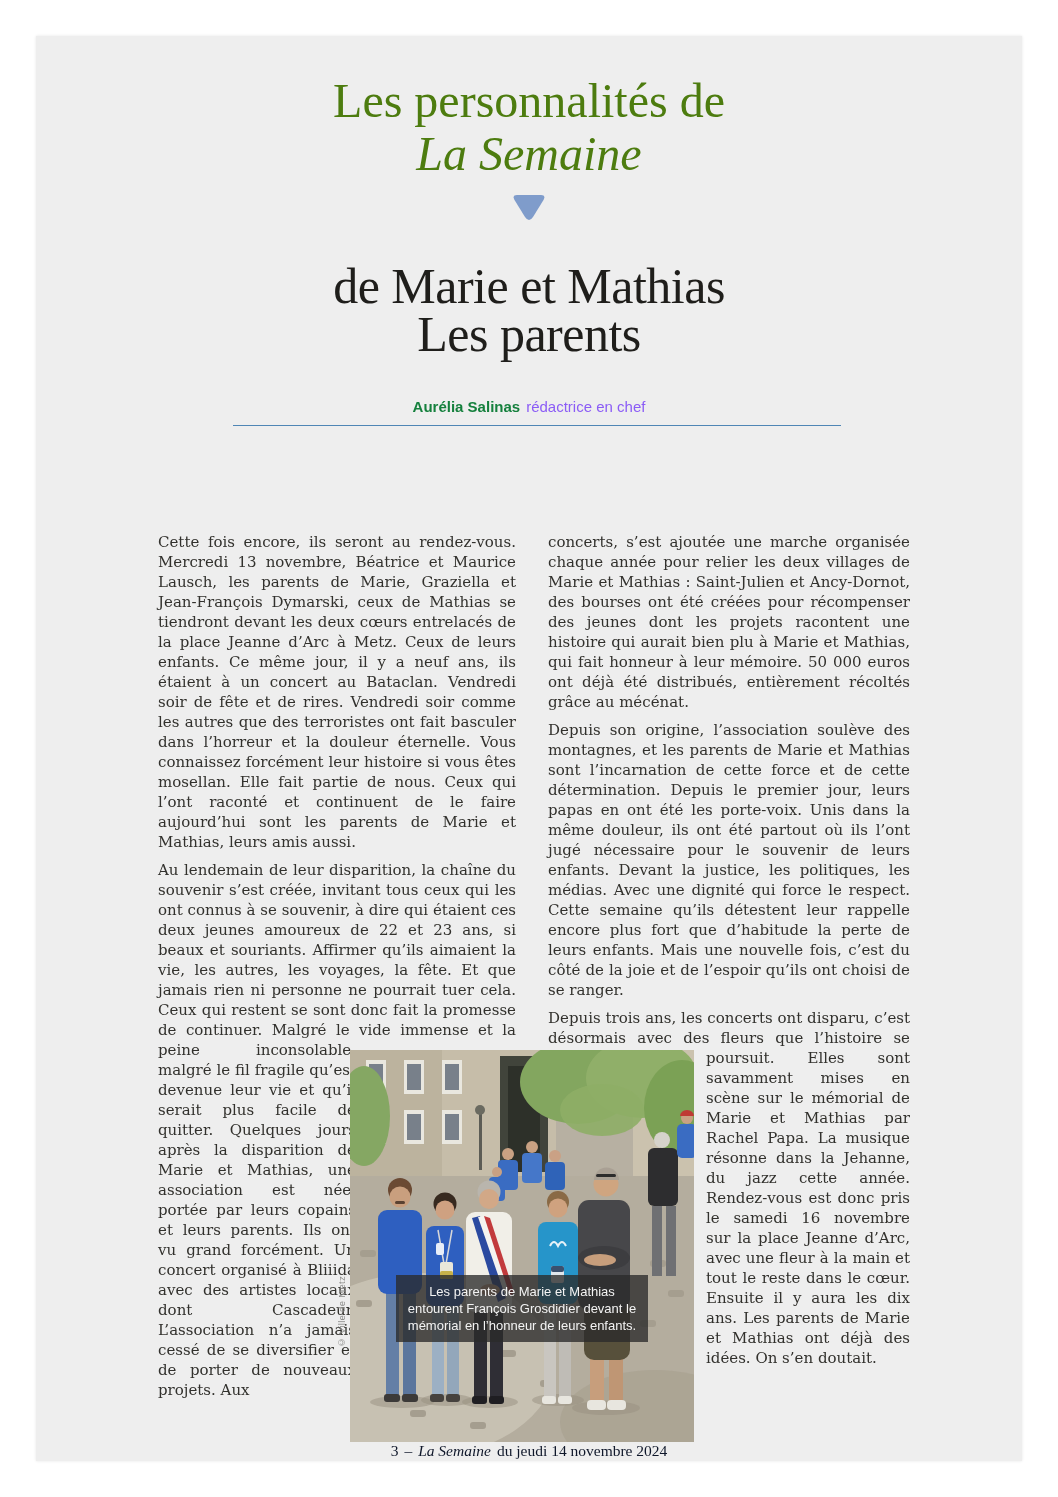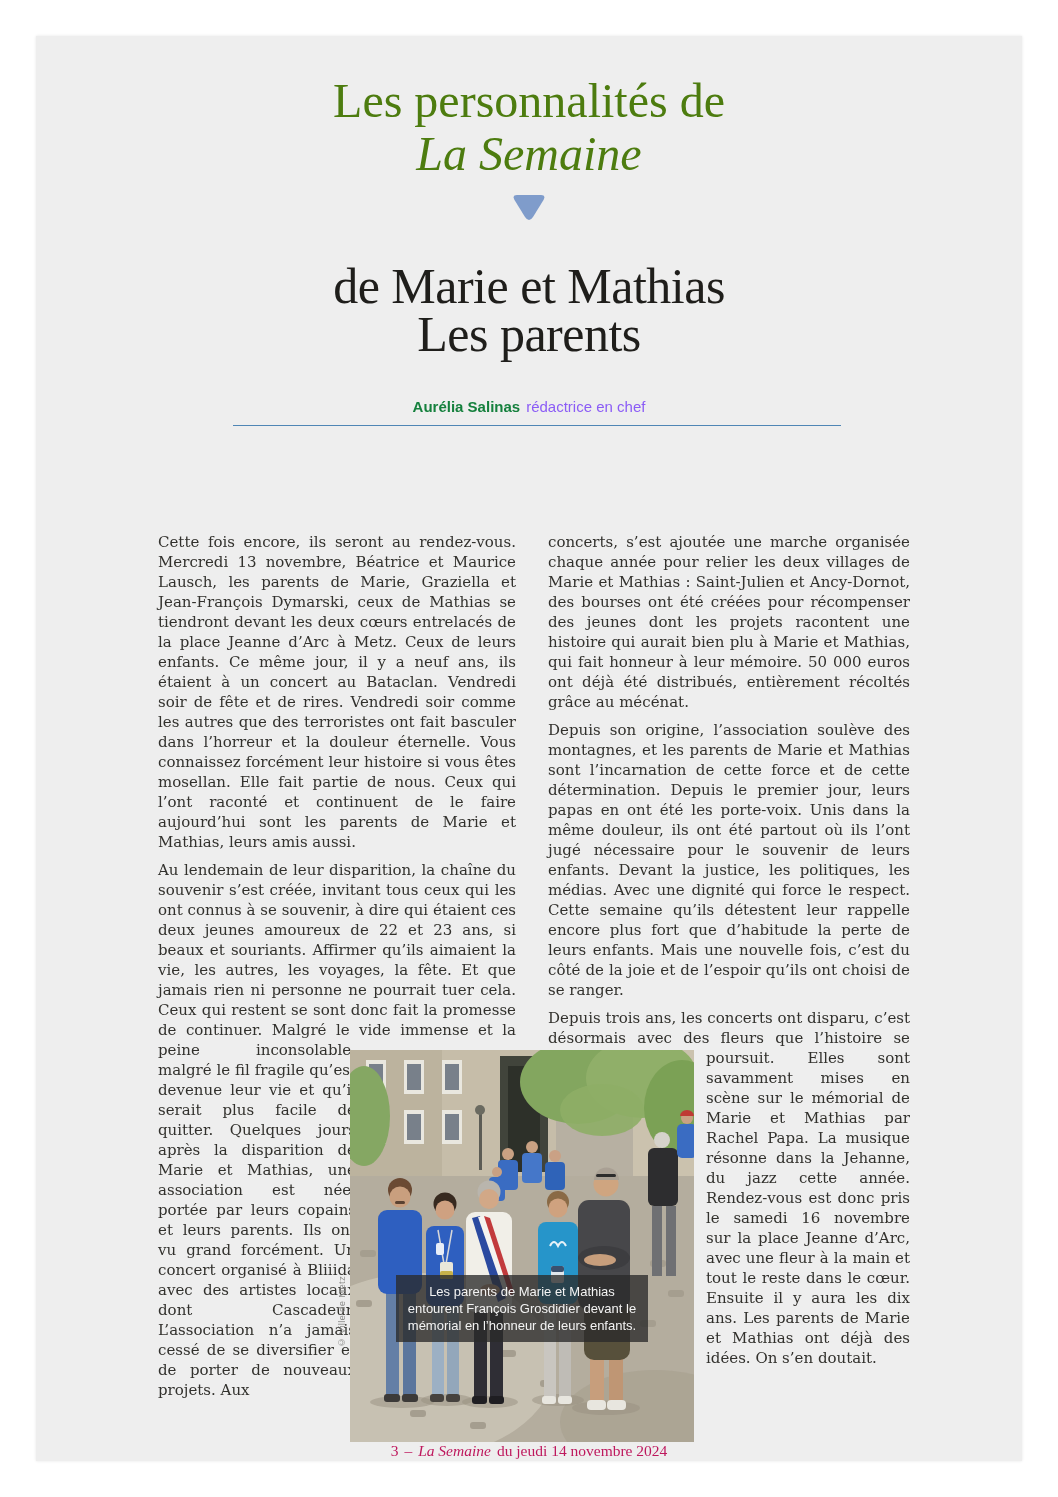--- a/index.html
+++ b/index.html
@@ -44,21 +44,21 @@
   .caption{position:absolute;left:50%;transform:translateX(-50%);bottom:8px;width:252px;
            background:rgba(42,42,42,.78);color:#f3f3f3;
            font-family:"Liberation Sans",sans-serif;font-size:13px;line-height:17px;
            text-align:center;padding:8px 10px;box-sizing:border-box;}
   .credit{position:absolute;left:-14px;bottom:2px;writing-mode:vertical-rl;
           transform:rotate(180deg);font-family:"Liberation Sans",sans-serif;
           font-size:9.5px;color:#8b8b89;letter-spacing:.3px;}
 
   
   .footer{position:absolute;top:1406px;left:0;width:100%;text-align:center;
-          font-size:15.5px;color:#be185d;}
+          font-size:15.5px;color:#0f172a;}
   .footer span{margin:0 3px;}
   .footer .pub{font-style:italic;}
 </style>
 </head>
 <body>
 
 <div class="page">
   <div class="sheet">
 
     <header class="kicker">

